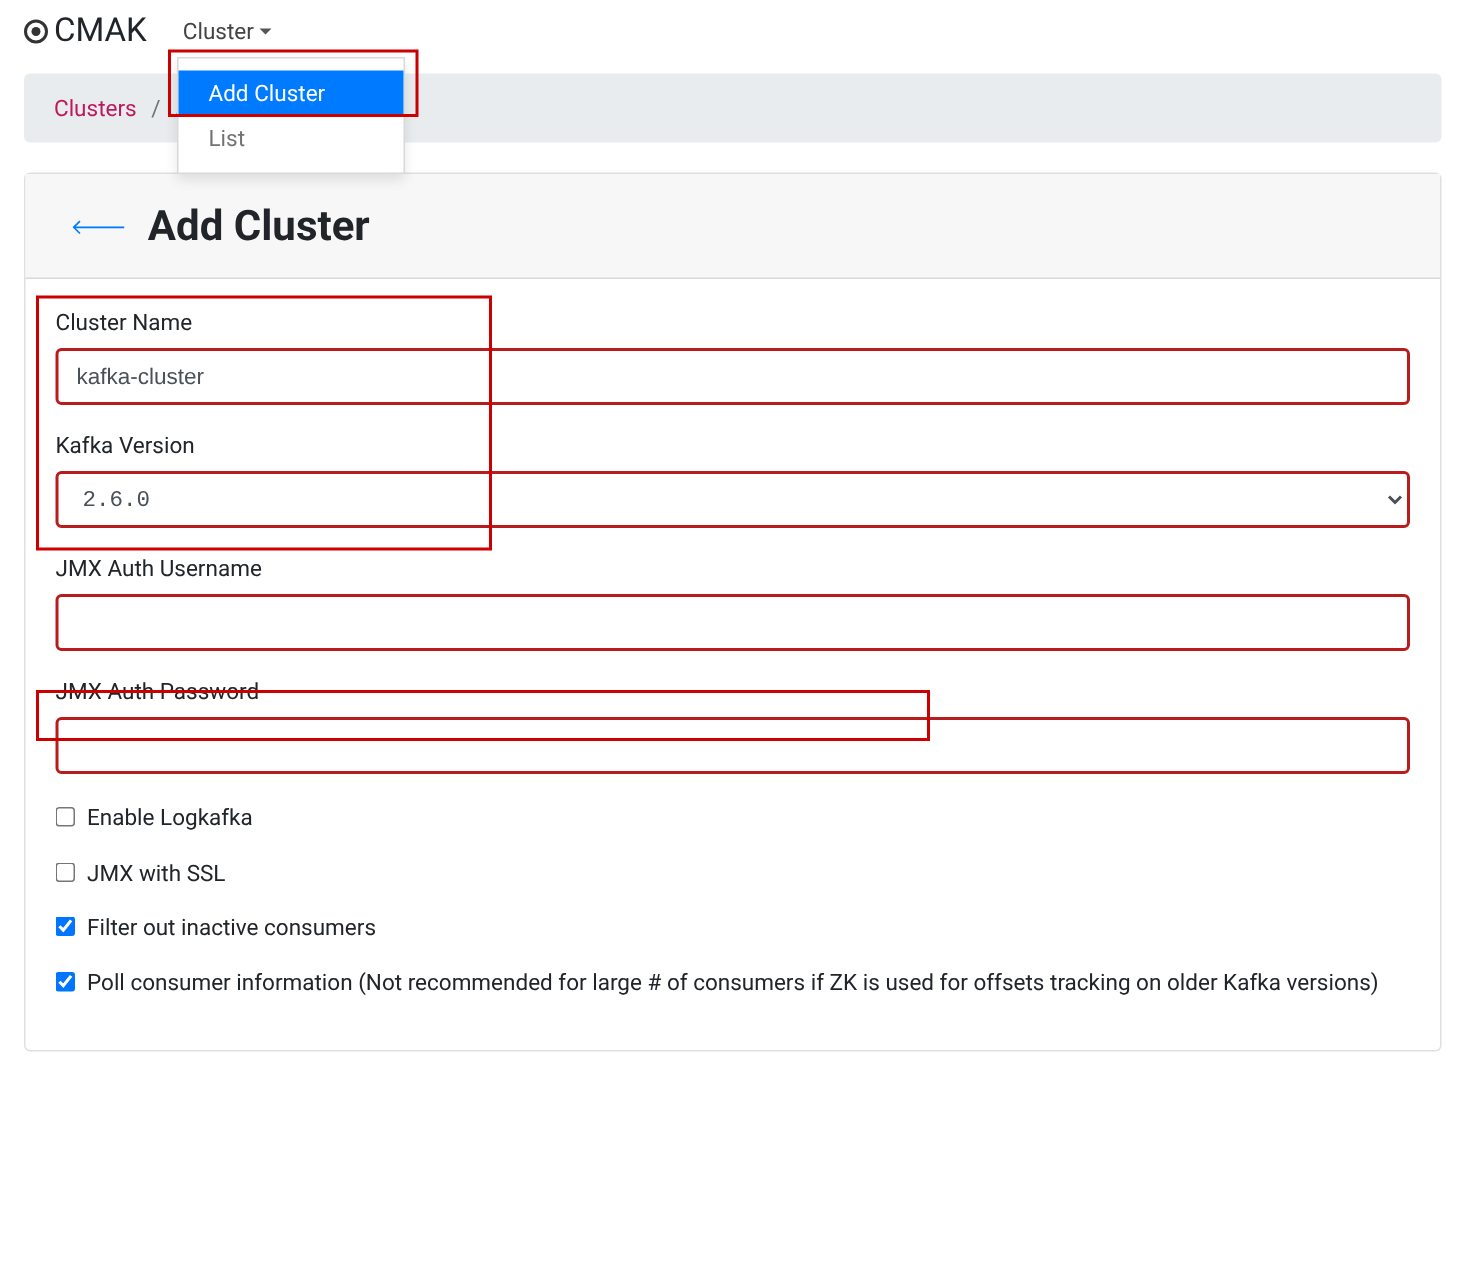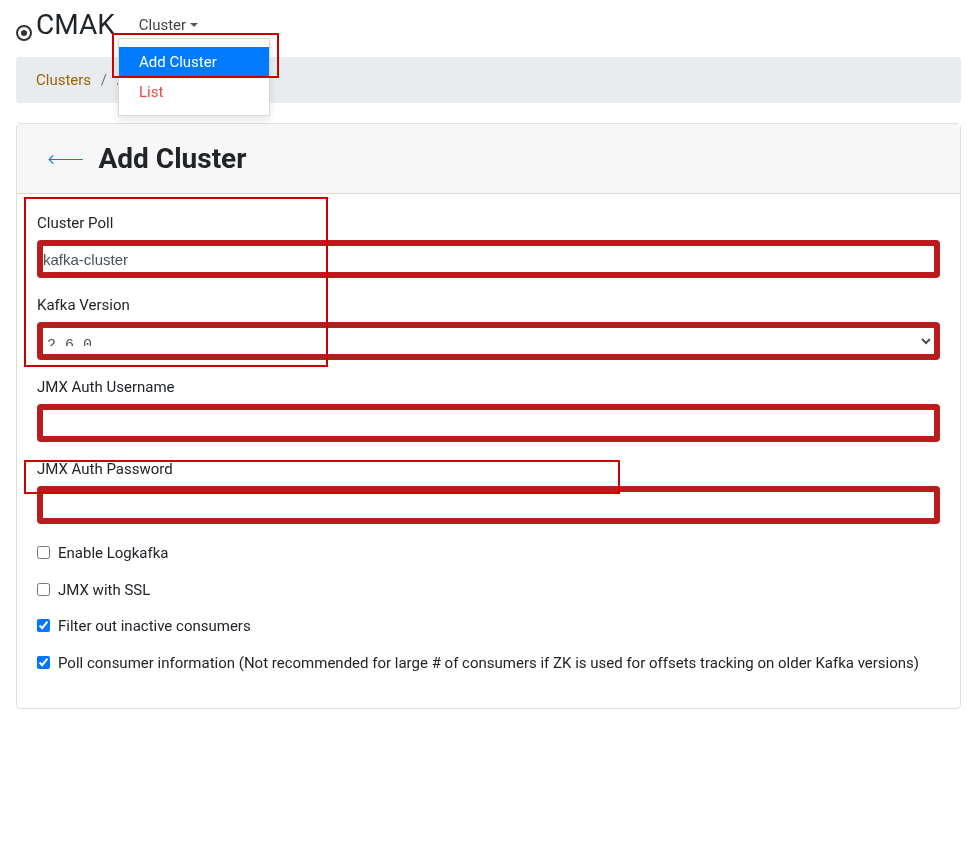--- a/index.html
+++ b/index.html
@@ -10,25 +10,25 @@
       background: #fff;
       width: 977px;
     }
     .navbar {
       display: flex;
       align-items: center;
       padding: 8px 16px;
       background: #fff;
     }
     .brand {
-      font-size: 28px;
+      font-size: 22px;
       font-weight: 400;
       color: #212529;
       display: flex;
-      align-items: flex-end;
+      align-items: center;
       gap: 4px;
     }
     .brand-icon {
       width: 16px;
       height: 16px;
       border: 2px solid #333;
       border-radius: 50%;
       display: inline-flex;
       align-items: center;
       justify-content: center;
@@ -65,35 +65,35 @@
       border: 1px solid rgba(0,0,0,.15);
       box-shadow: 0 4px 8px rgba(0,0,0,0.1);
       min-width: 152px;
       padding: 8px 0;
       z-index: 100;
     }
     .dropdown-item {
       padding: 6px 20px;
       cursor: pointer;
       font-size: 15px;
-      color: #ef4444;
+      color: #737373;
     }
     .dropdown-item.active {
       background: #007bff;
       color: #fff;
     }
     .breadcrumb-bar {
       background: #e9ecef;
       padding: 14px 20px;
       margin: 8px 16px 0 16px;
       border-radius: 4px;
       font-size: 15px;
     }
     .breadcrumb-link {
-      color: #a16207;
+      color: #be185d;
       text-decoration: none;
     }
     .breadcrumb-sep {
       color: #6c757d;
       margin: 0 6px;
     }
     .breadcrumb-current {
       color: #6c757d;
     }
     .card {
@@ -125,23 +125,23 @@
       margin-bottom: 18px;
     }
     .form-label {
       display: block;
       margin-bottom: 8px;
       font-size: 15px;
       color: #212529;
     }
     .form-control {
       width: 100%;
-      padding: 8px 0;
-      font-size: 15px;
-      border: 6px solid #b91c1c;
+      padding: 8px 12px;
+      font-size: 15px;
+      border: 2px solid #b91c1c;
       border-radius: 4px;
       background: #fff;
       color: #495057;
       height: 38px;
     }
     select.form-control {
       appearance: auto;
       font-family: Liberation Mono, monospace;
     }
     .form-check {
@@ -203,21 +203,21 @@
   </div>
 
   <div class="card">
     <div class="card-header">
       <span class="back-arrow">🡐</span>
       <h2 class="card-title">Add Cluster</h2>
     </div>
     <div class="card-body">
 
       <div class="form-group">
-        <label class="form-label">Cluster Poll</label>
+        <label class="form-label">Cluster Name</label>
         <input type="text" class="form-control" value="kafka-cluster" style="">
       </div>
 
       <div class="form-group">
       </div>
 
       <div class="form-group">
         <label class="form-label">Kafka Version</label>
         <select class="form-control">
           <option>2.6.0</option>

